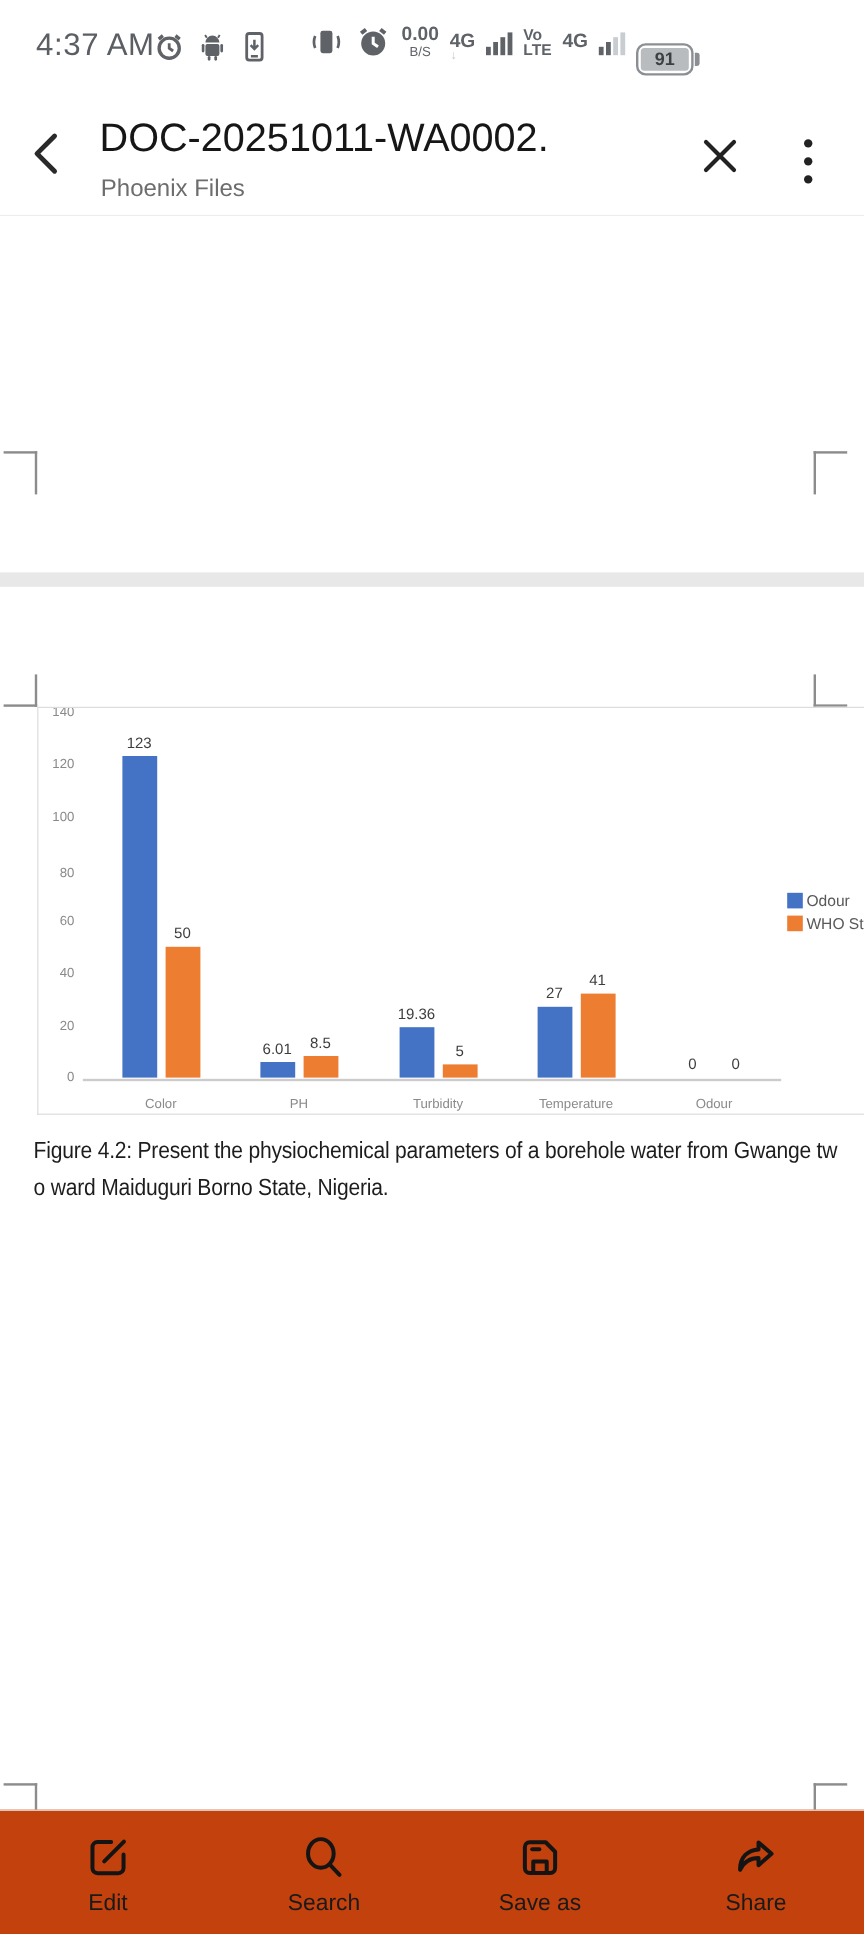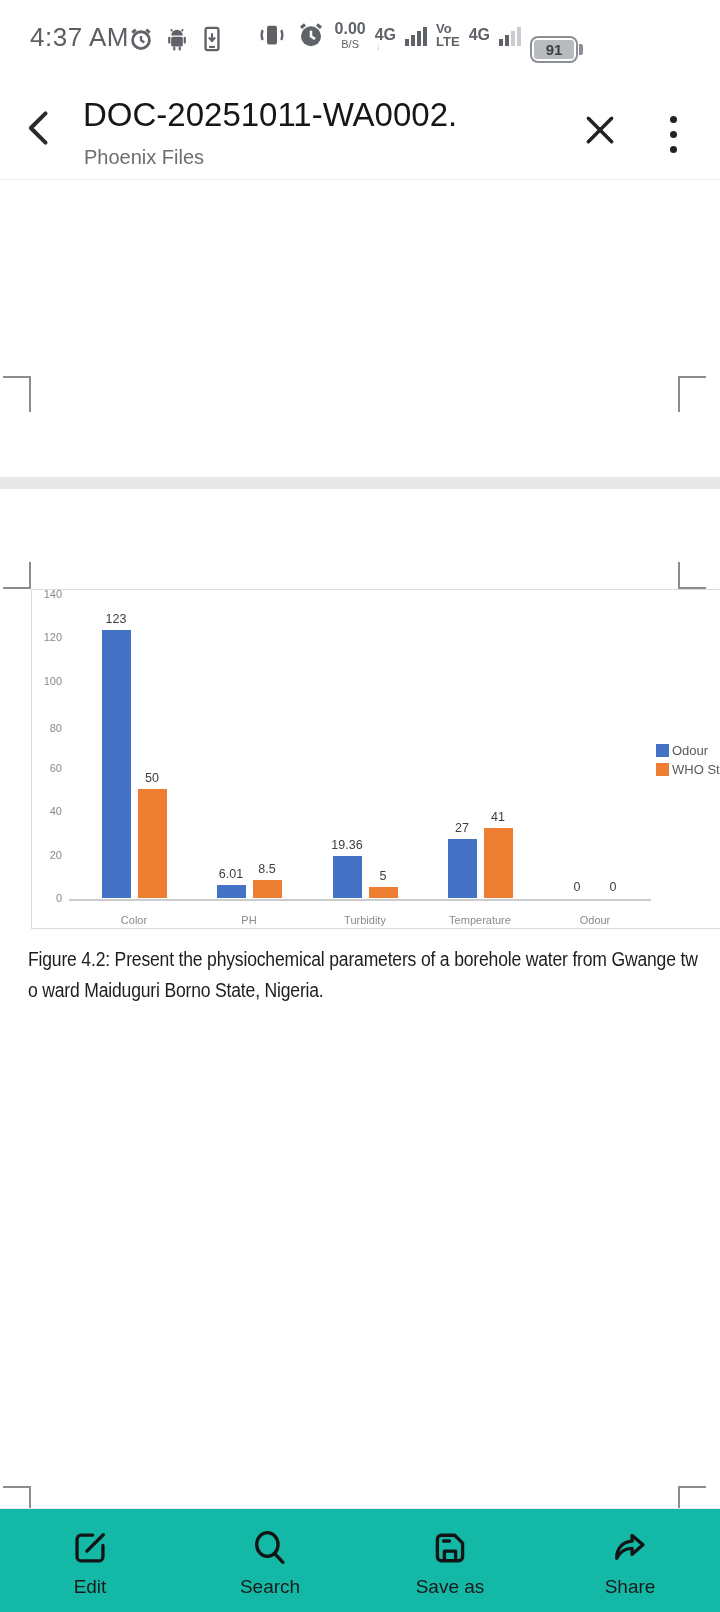--- a/index.html
+++ b/index.html
@@ -54,21 +54,21 @@
   .bar { position:absolute; width:29px; }
   .bar-label { position:absolute; width:70px; text-align:center; font-size:12.5px; color:#3d3d3d; }
   .legend { position:absolute; left:624px; top:153px; }
   .legend-row { display:flex; align-items:center; margin-bottom:4px; }
   .legend-swatch { width:13px; height:13px; margin-right:3px; flex:none; }
   .legend-text { font-size:13px; color:#595959; white-space:nowrap; }
   
   .caption { position:absolute; left:28px; top:944px; width:692px; color:#1d1d1d; }
   .caption div { font-size:19.5px; line-height:31px; white-space:nowrap; letter-spacing:-0.2px; transform:scaleX(0.9); transform-origin:left center; }
   
-  .toolbar { position:absolute; left:0; top:1508px; width:720px; height:104px; background:#14b8a6; border-top:1px solid #e4e4e4; display:flex; }
+  .toolbar { position:absolute; left:0; top:1508px; width:720px; height:104px; background:#c2410c; border-top:1px solid #e4e4e4; display:flex; }
   .tool { flex:1; display:flex; flex-direction:column; align-items:center; justify-content:center; padding-top:4px; cursor:pointer; }
   .tool svg { display:block; }
   .tool-label { margin-top:7px; font-size:19px; color:#1a1a1a; }
 </style>
 </head>
 <body>
 
 <div class="screen">
 
   <div class="statusbar">

